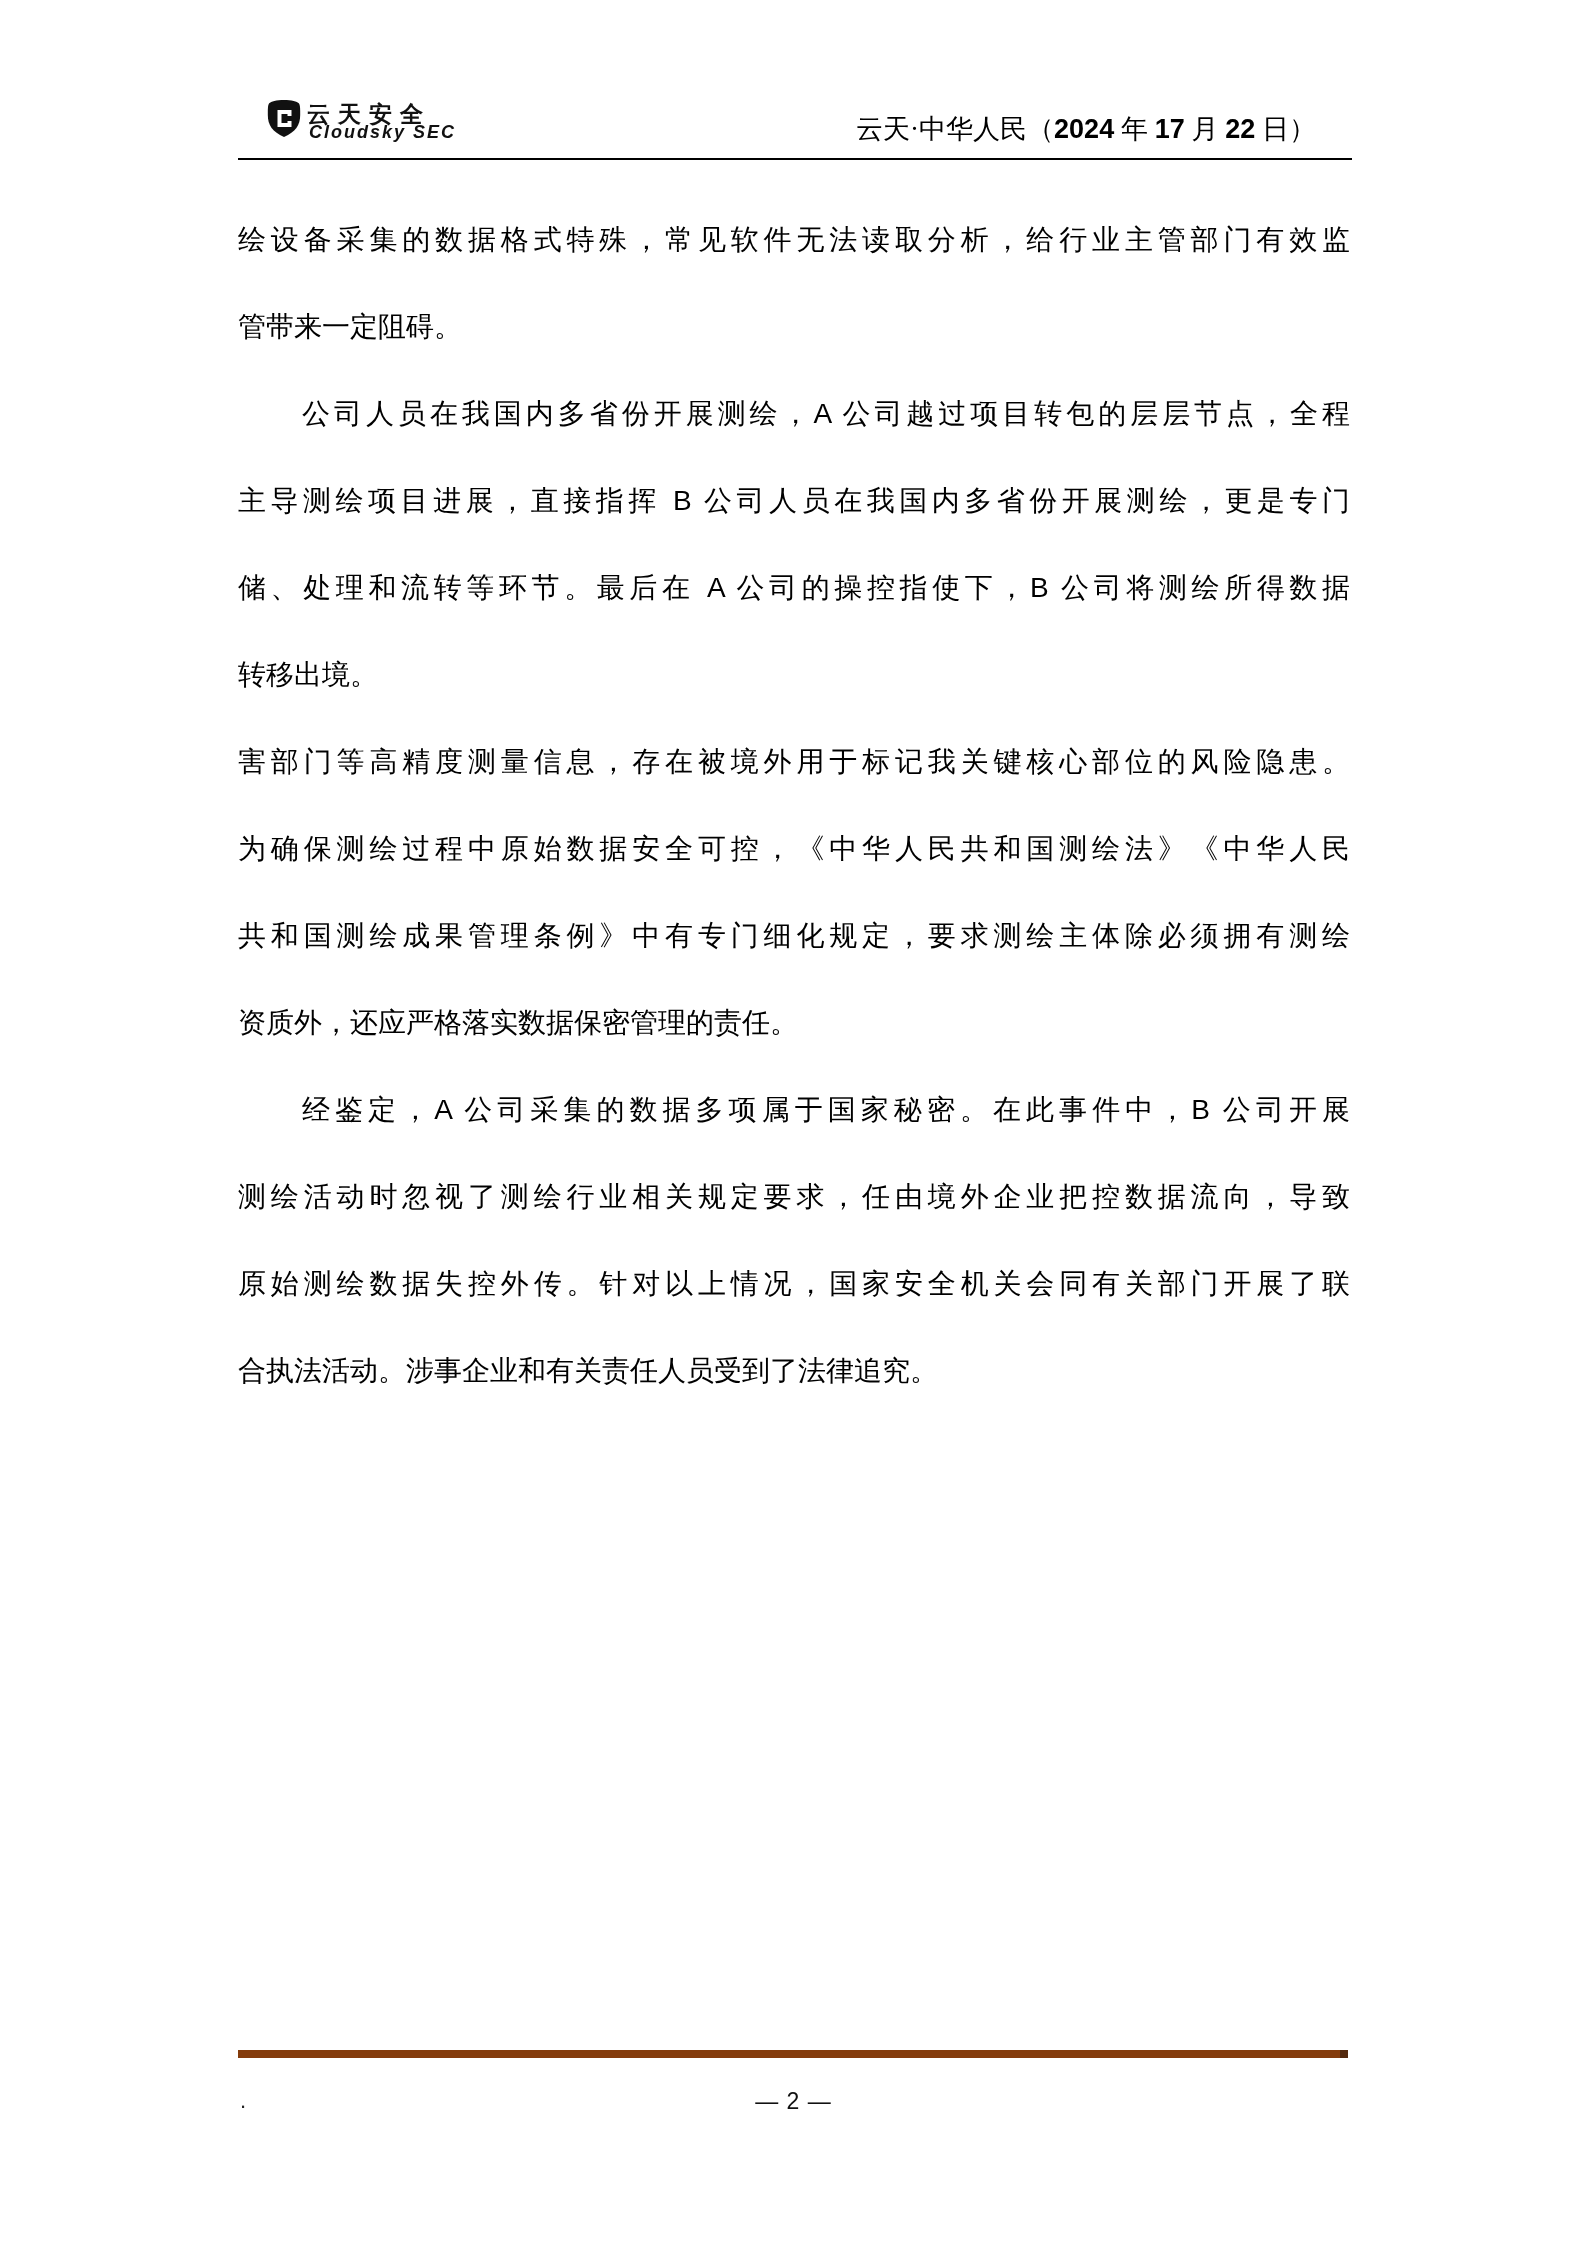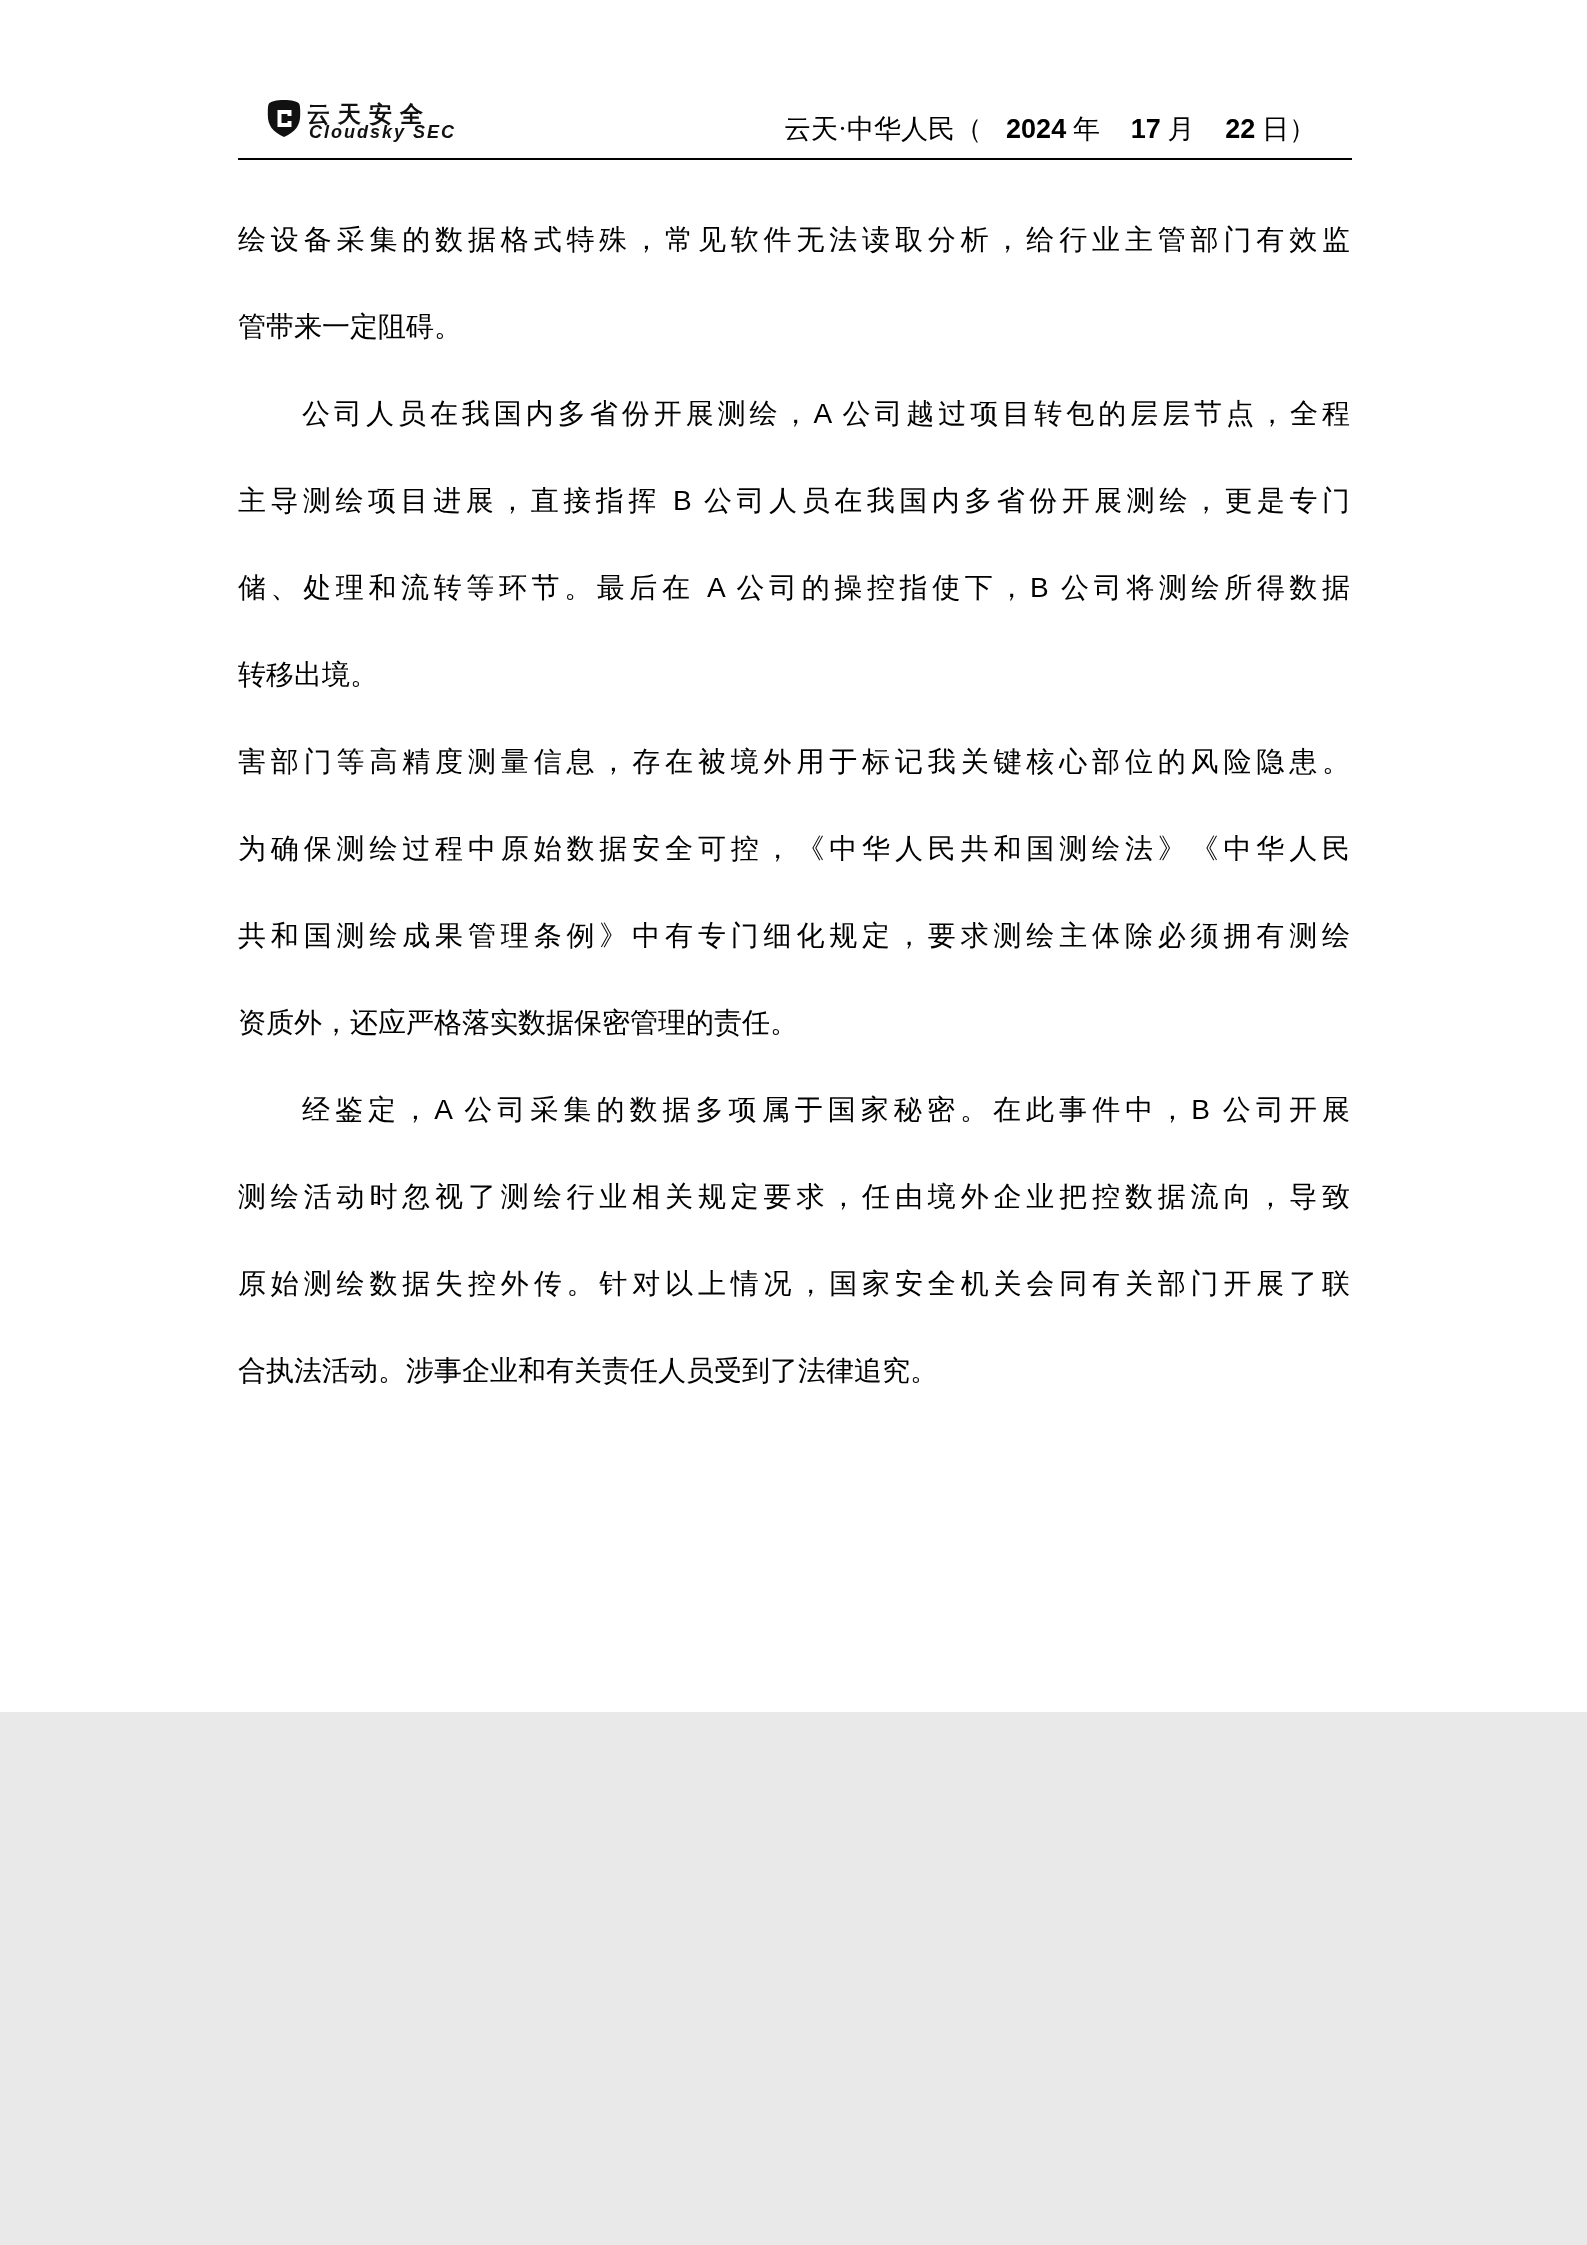--- a/index.html
+++ b/index.html
@@ -1,18 +1,18 @@
 <!DOCTYPE html>
 <html lang="zh"><head>
 <meta charset="utf-8">
 <style>
   html,body { margin:0; padding:0; background:#e9e9e9; }
   .page {
     position:relative;
-    width:1587px; height:1712px;
+    width:1587px; height:2245px;
     margin:0 auto;
     background:#ffffff;
     font-family:"Liberation Sans","DejaVu Sans",sans-serif;
     color:#000;
     overflow:hidden;
   }
 
   
   .logo-shield { position:absolute; left:267px; top:99px; width:34px; height:39px; }
   .logo-cn {
@@ -29,21 +29,20 @@
   }
   .header-title {
     position:absolute; right:271px; top:116px;
     font-family:"Liberation Serif","DejaVu Serif",serif;
     font-size:27px; line-height:27px;
     white-space:nowrap;
   }
   .header-title .num {
     font-family:"Liberation Sans","DejaVu Sans",sans-serif;
     font-weight:700;
-    margin-left:24px;
   }
   .header-rule {
     position:absolute; left:238px; top:158px;
     width:1114px; height:2px; background:#000;
   }
 
   
   .body-text {
     position:absolute; left:238px; top:196px;
     width:1112px;

